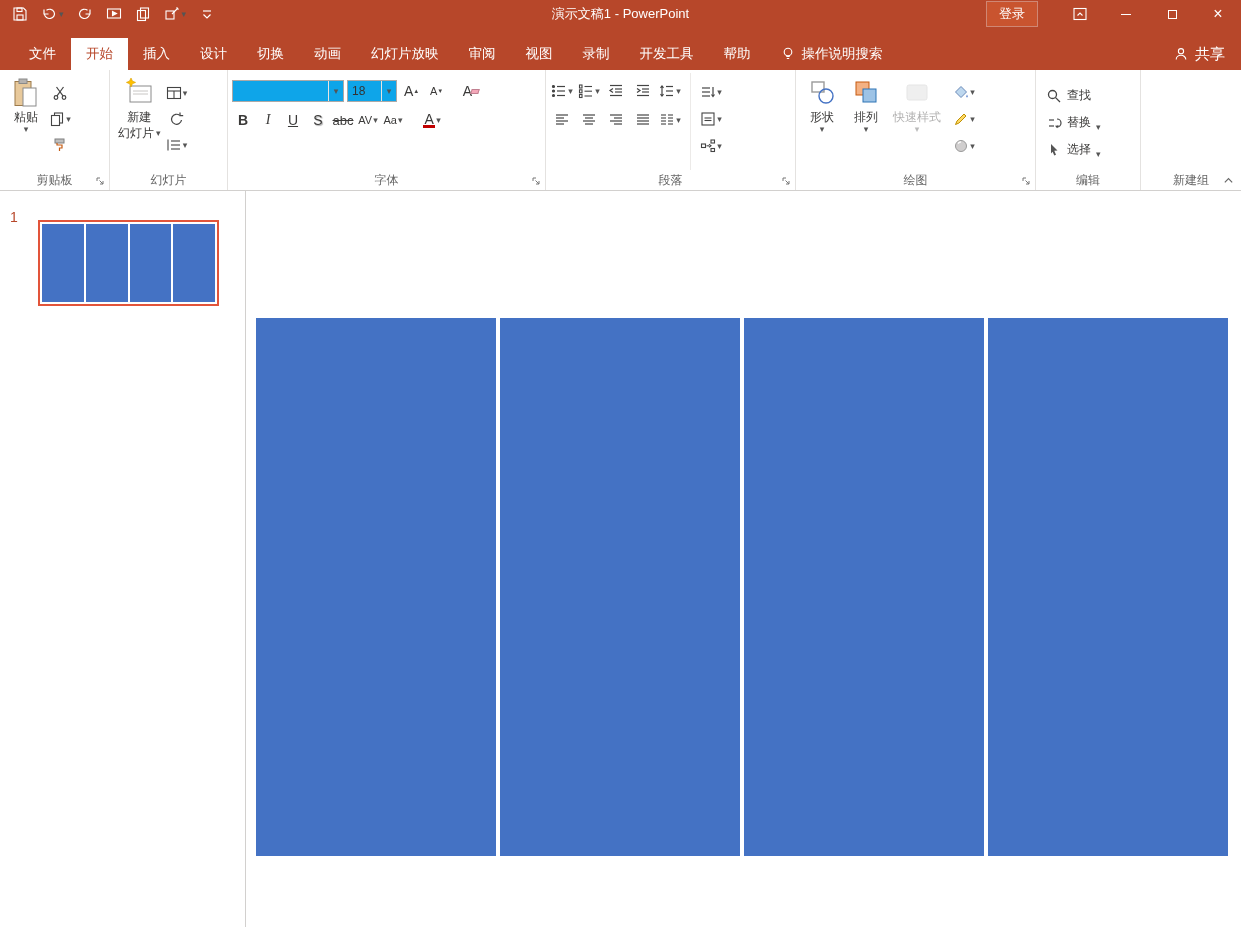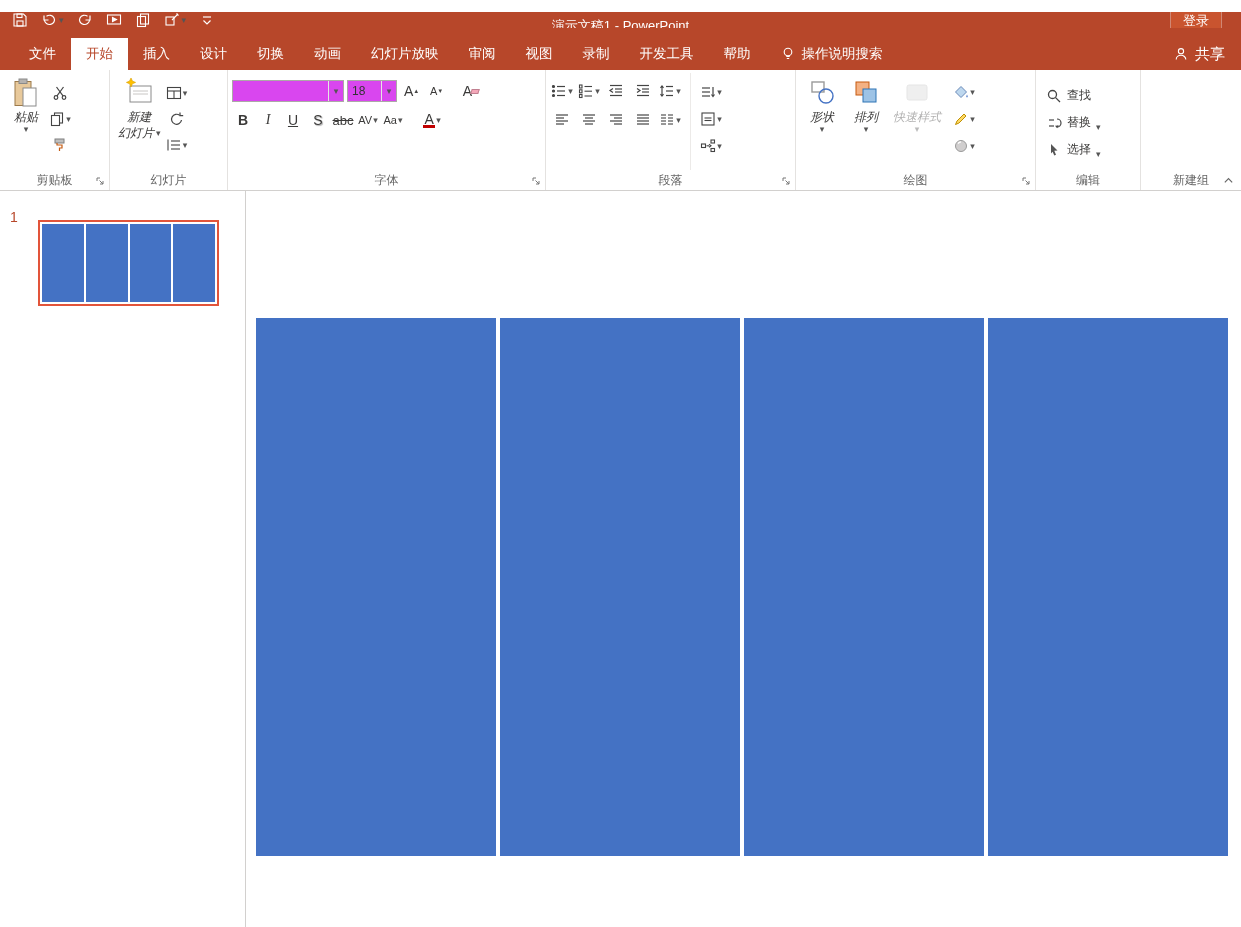--- a/index.html
+++ b/index.html
@@ -1,26 +1,26 @@
 <!DOCTYPE html>
 <html style="--titlebar: #B7472A; --accent-blue: #4472C4; --selection-border: #E2543A;"><head>
 <meta charset="utf-8">
 <style>
   * { box-sizing: border-box; margin: 0; padding: 0; }
   html,body { width:1241px; height:927px; overflow:hidden;
     font-family:"Liberation Sans","DejaVu Sans",sans-serif; background:#fff; }
 
   
-  .titlebar { position:absolute; top:12px; left:0; right:0; height:28px;
-    background:var(--titlebar,#B7472A); color:#fff; display:flex; align-items:flex-start; }
+  .titlebar { position:absolute; top:0; left:0; right:0; height:28px;
+    background:var(--titlebar,#B7472A); color:#fff; display:flex; align-items:center; }
   .qat { display:flex; align-items:center; gap:13px; padding-left:12px; }
   .qbtn { display:flex; align-items:center; gap:2px; }
   .window-title { position:absolute; left:0; right:0; top:0; height:28px;
     display:flex; align-items:center; justify-content:center; font-size:13px; pointer-events:none; }
-  .tb-right { margin-left:auto; display:flex; align-items:center; height:28px;flex-direction:column; }
+  .tb-right { margin-left:auto; display:flex; align-items:center; height:28px; }
   .signin { background:#C9542F; outline:1px solid rgba(255,255,255,.35);
     height:24px; padding:0 12px; display:flex; align-items:center; font-size:13px; margin-right:20px; }
   .winbtn { width:46px; height:28px; display:flex; align-items:center; justify-content:center; }
   .minbar { width:10px; height:1px; background:#fff; }
   .maxbox { width:9px; height:9px; border:1px solid #fff; }
   .closex::after { content:"\00D7"; font-size:16px; line-height:16px; }
 
   
   .tabrow { position:absolute; top:28px; left:0; right:0; height:42px;
     background:var(--titlebar,#B7472A); display:flex; align-items:flex-end; color:#fff; }
@@ -35,28 +35,28 @@
     background:#fff; border-bottom:1px solid #D2D0CE; display:flex; }
   .group { position:relative; height:100%; border-right:1px solid #E4E2E0;
     padding:3px 4px 20px 4px; flex-shrink:0; }
   .glabel { position:absolute; left:0; right:0; bottom:1px; height:17px; line-height:17px;
     text-align:center; font-size:12px; color:#666; }
   .launcher { position:absolute; right:3px; bottom:3px; width:13px; height:13px;
     display:flex; align-items:center; justify-content:center; }
   .gcontent { display:flex; height:100%; }
   .bigbtn { display:flex; flex-direction:column; align-items:center; justify-content:flex-start;
     padding:5px 4px 2px; min-width:44px; gap:2px; font-size:12px; color:#3b3a39; }
-  .blabel { line-height:14px; text-align:left; white-space:nowrap;font-style:italic; }
+  .blabel { line-height:14px; text-align:left; white-space:nowrap; }
   .caret::after { content:"\25BE"; font-family:"DejaVu Sans",sans-serif; font-size:9px;
     color:#555; line-height:7px; display:block; }
   .smallcol { display:flex; flex-direction:column; gap:4px; padding-top:9px; }
   .sbtn { min-width:24px; height:22px; display:flex; align-items:center; justify-content:center; gap:1px; }
   .rows { display:flex; flex-direction:column; gap:7px; padding-top:7px; }
   .frow { display:flex; align-items:center; gap:3px; }
-  .combo { height:22px; border:1px solid #ACA9A7; background:#d946ef; display:flex; align-items:center; }
+  .combo { height:22px; border:1px solid #ACA9A7; background:#0ea5e9; display:flex; align-items:center; }
   .cval { flex:1; padding:0 4px; font-size:12px; color:#333; min-height:1px; }
   .carrow { width:15px; height:100%; display:flex; align-items:center; justify-content:center;
     border-left:1px solid #E6E4E2; }
   .tbtn { min-width:22px; height:22px; display:flex; align-items:center; justify-content:center;
     font-size:14px; color:#3b3a39; gap:1px; }
   .bold { font-weight:bold; }
   .italic { font-style:italic; font-family:"Liberation Serif",serif; }
   .und { text-decoration:underline; }
   .shadow { text-shadow:1px 1px 1px #aaa; }
   .strike { text-decoration:line-through; font-size:13px; }

